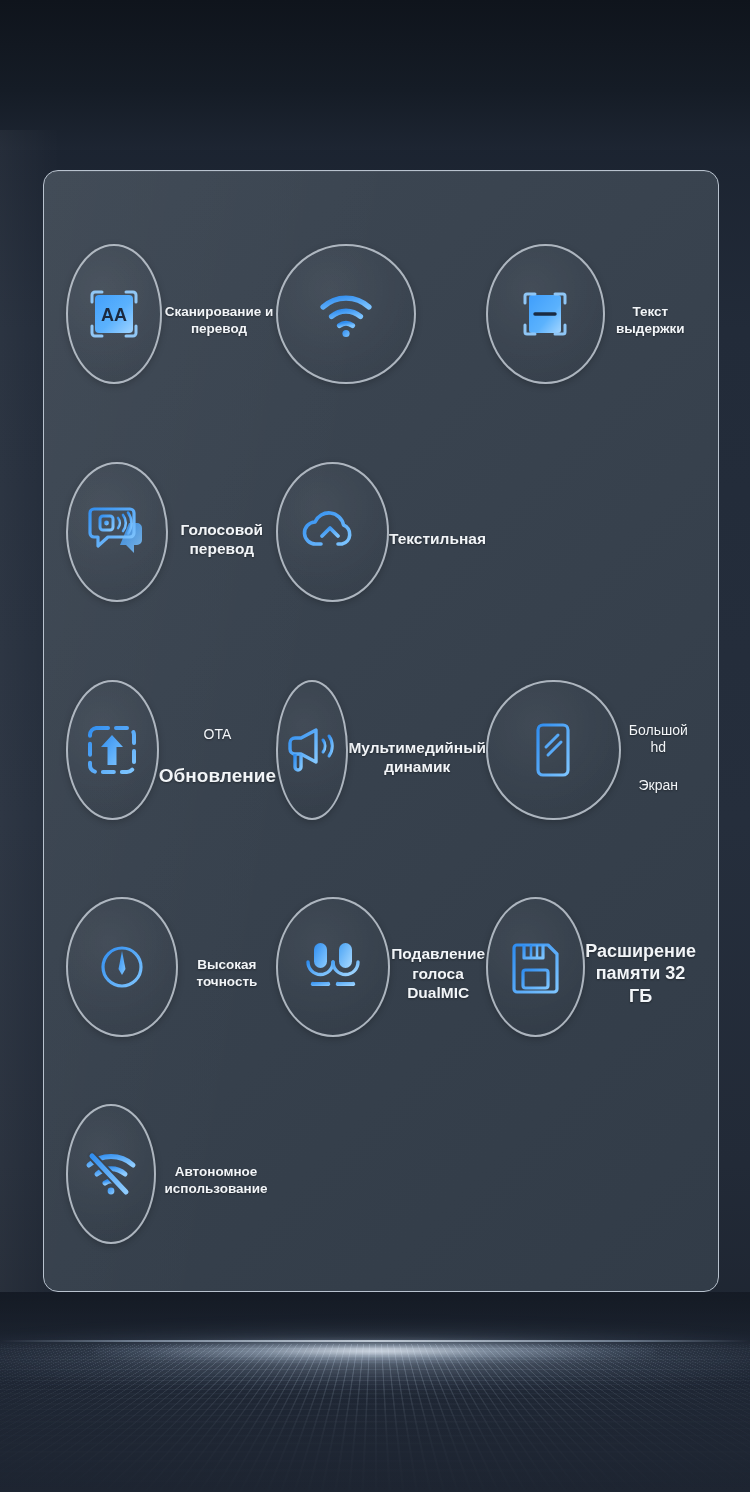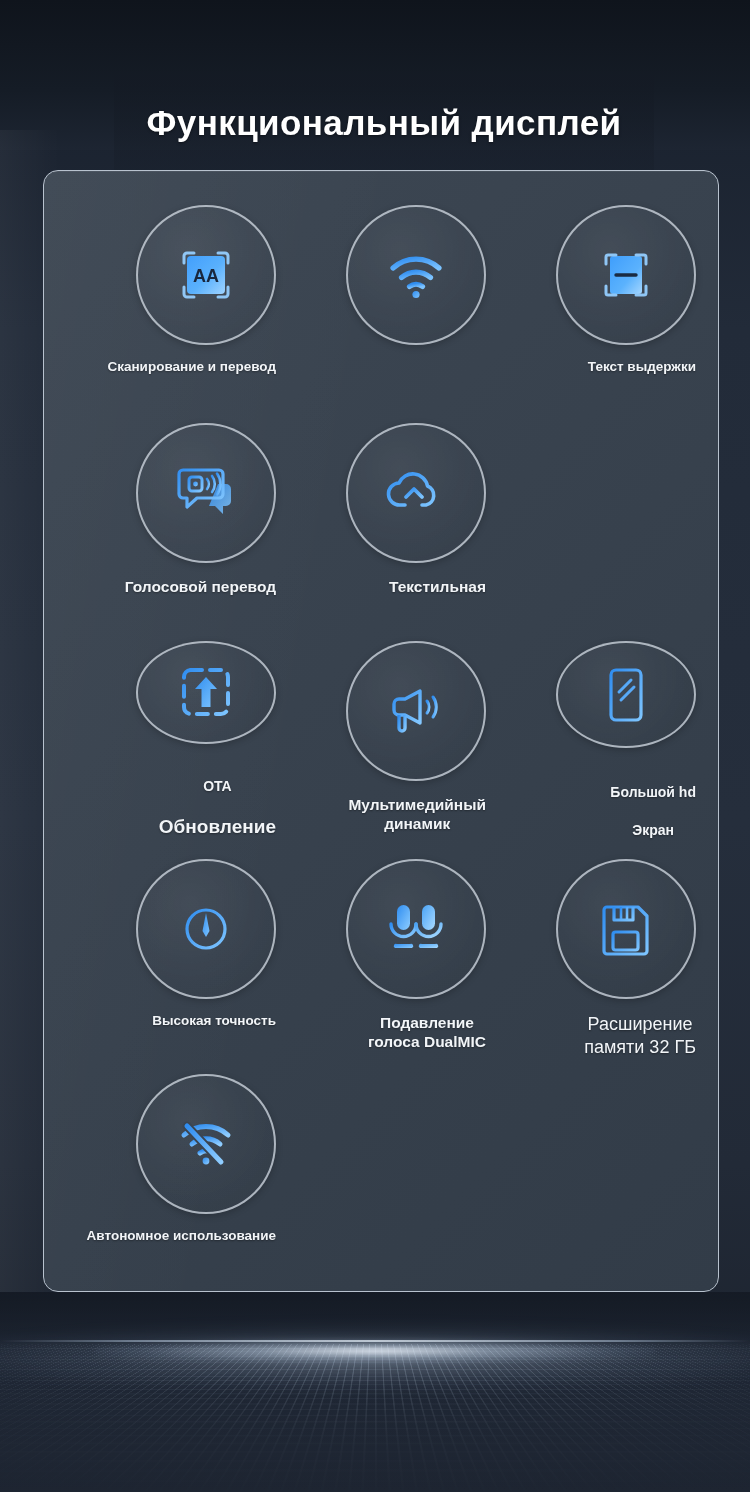--- a/index.html
+++ b/index.html
@@ -83,22 +83,22 @@
     padding:34px 22px 0 22px;
   }
 
   .row{
     display:flex;
     width:100%;
   }
   .cell{
     width:33.3333%;
     display:flex;
-    flex-direction:column;
-    align-items:flex-end;
+    flex-direction:row;
+    align-items:center;
   }
   .cell.empty{ visibility:hidden; }
 
   
   .circle{
     width:140px; height:140px;
     border-radius:50%;
     border:2px solid rgba(206,214,223,.78);
     background:radial-gradient(circle at 38% 32%,rgba(255,255,255,.055),rgba(255,255,255,.012) 55%,rgba(0,0,0,.06) 100%);
     display:flex; align-items:center; justify-content:center;
@@ -110,23 +110,23 @@
   .label{
     margin-top:14px;
     color:#f2f5f8;
     text-align:center;
     line-height:1.25;
     text-shadow:0 1px 2px rgba(0,0,0,.4);
     white-space:pre-line;
   }
   .label.s-sm{ font-size:13.5px; font-weight:bold; }
   .label.s-md{ font-size:15.5px; font-weight:bold; }
-  .label.s-lg{ font-size:18px;   font-weight:normal; }
-
-  .label .sub-small{ font-size:14px; display:block; font-weight:bold; }
+  .label.s-lg{ font-size:18px;   font-weight:bold; }
+
+  .label .sub-small{ font-size:14px; display:block; font-weight:normal; }
   .label .sub-big{   font-size:19px; display:block; font-weight:bold; }
 
   
   .row.r1 { margin-top:0;   height:218px; }
   .row.r2 { height:218px; }
   .row.r3 { height:218px; }
   .row.r4 { height:215px; }
   .row.r5 { height:200px; }
 
   .cell .label.shift-dn { margin-top:16px; }
@@ -178,23 +178,20 @@
     background:linear-gradient(180deg,rgba(20,26,36,.85) 0%,rgba(20,26,36,0) 28%,rgba(20,26,36,.35) 100%);
   }
 </style>
 </head>
 <body>
 
 <div class="page">
 
   <div class="edge-sheen"></div>
 
-  <div class="title-band">
-    <div class="title-text">Функциональный дисплей</div>
-  </div>
 
   <div class="panel">
     <div class="grid">
 
       <div class="row r1">
 
         <div class="cell">
           <div class="circle">
             <svg width="58" height="58" viewBox="0 0 58 58">
               <defs>

